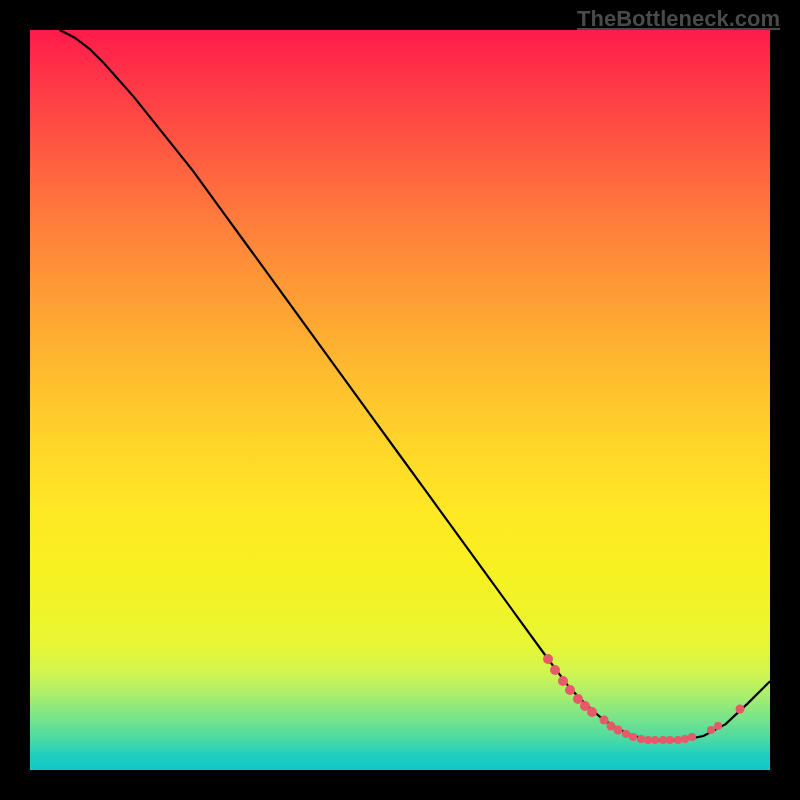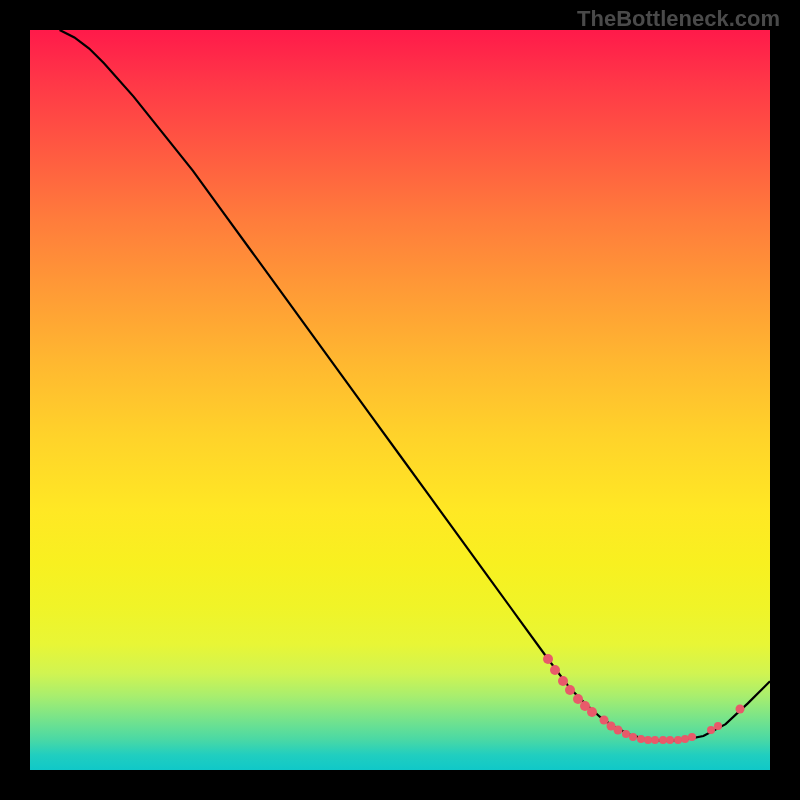--- a/index.html
+++ b/index.html
@@ -12,20 +12,21 @@
     overflow: hidden;
   }
   .watermark {
     position: absolute;
     top: 6px;
     right: 20px;
     color: #4a4a4a;
     font-size: 22px;
     font-weight: bold;
     z-index: 10;
+    text-decoration: underline;
   }
   .plot-area {
     position: absolute;
     left: 30px;
     top: 30px;
     width: 740px;
     height: 740px;
     background: linear-gradient(to bottom,
       #ff1a4a 0%,
       #ff3348 6%,

